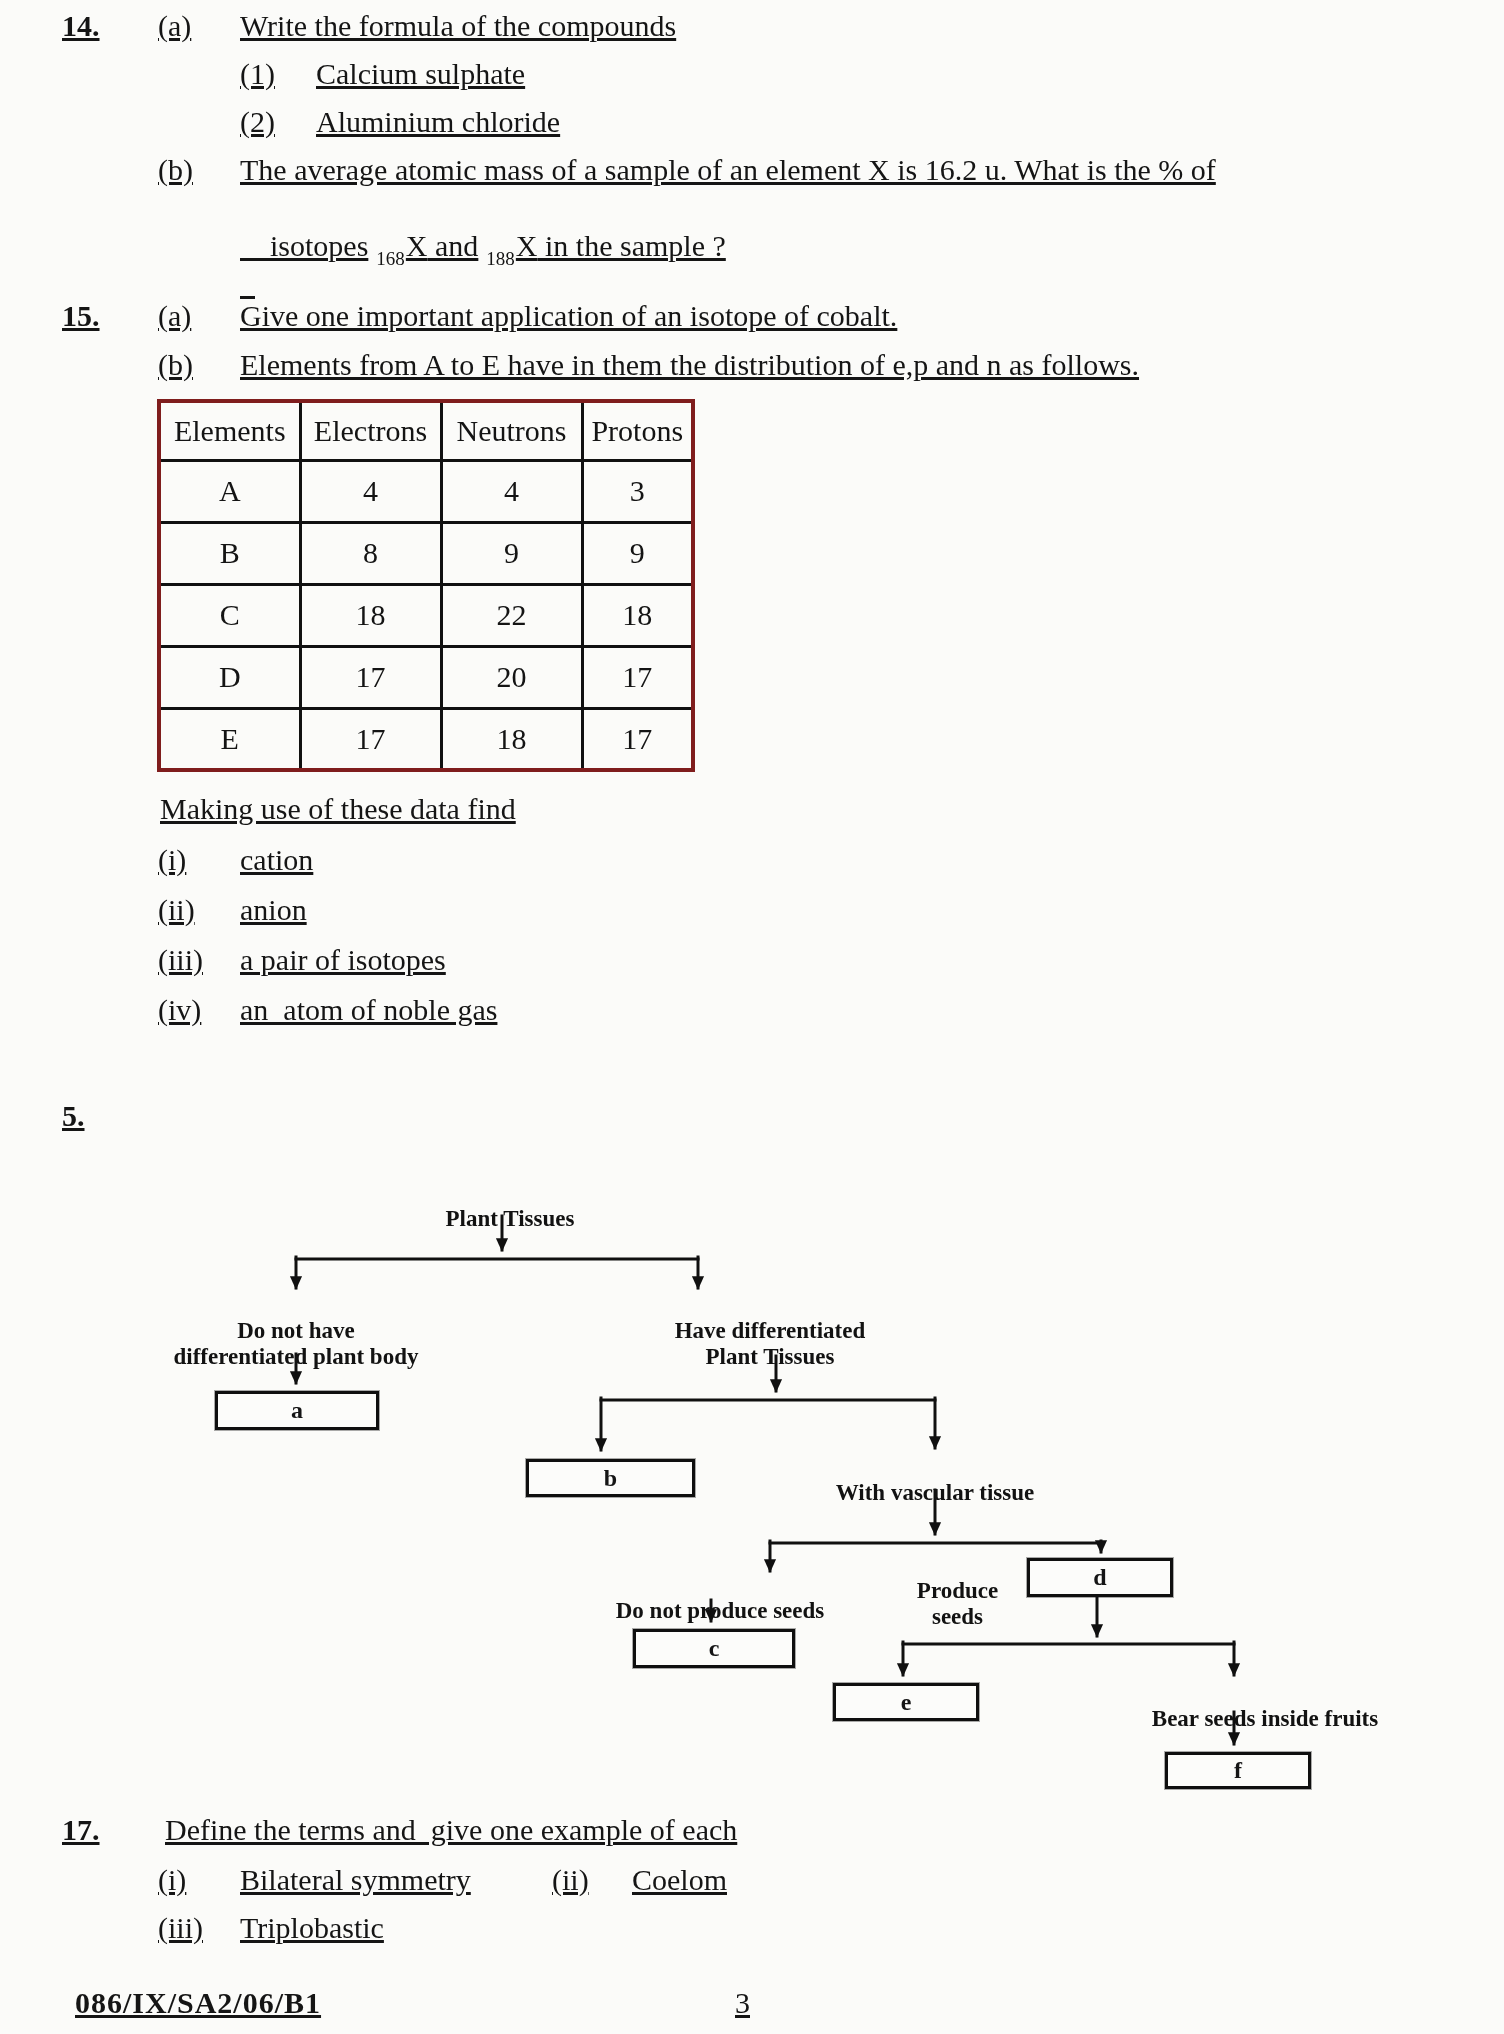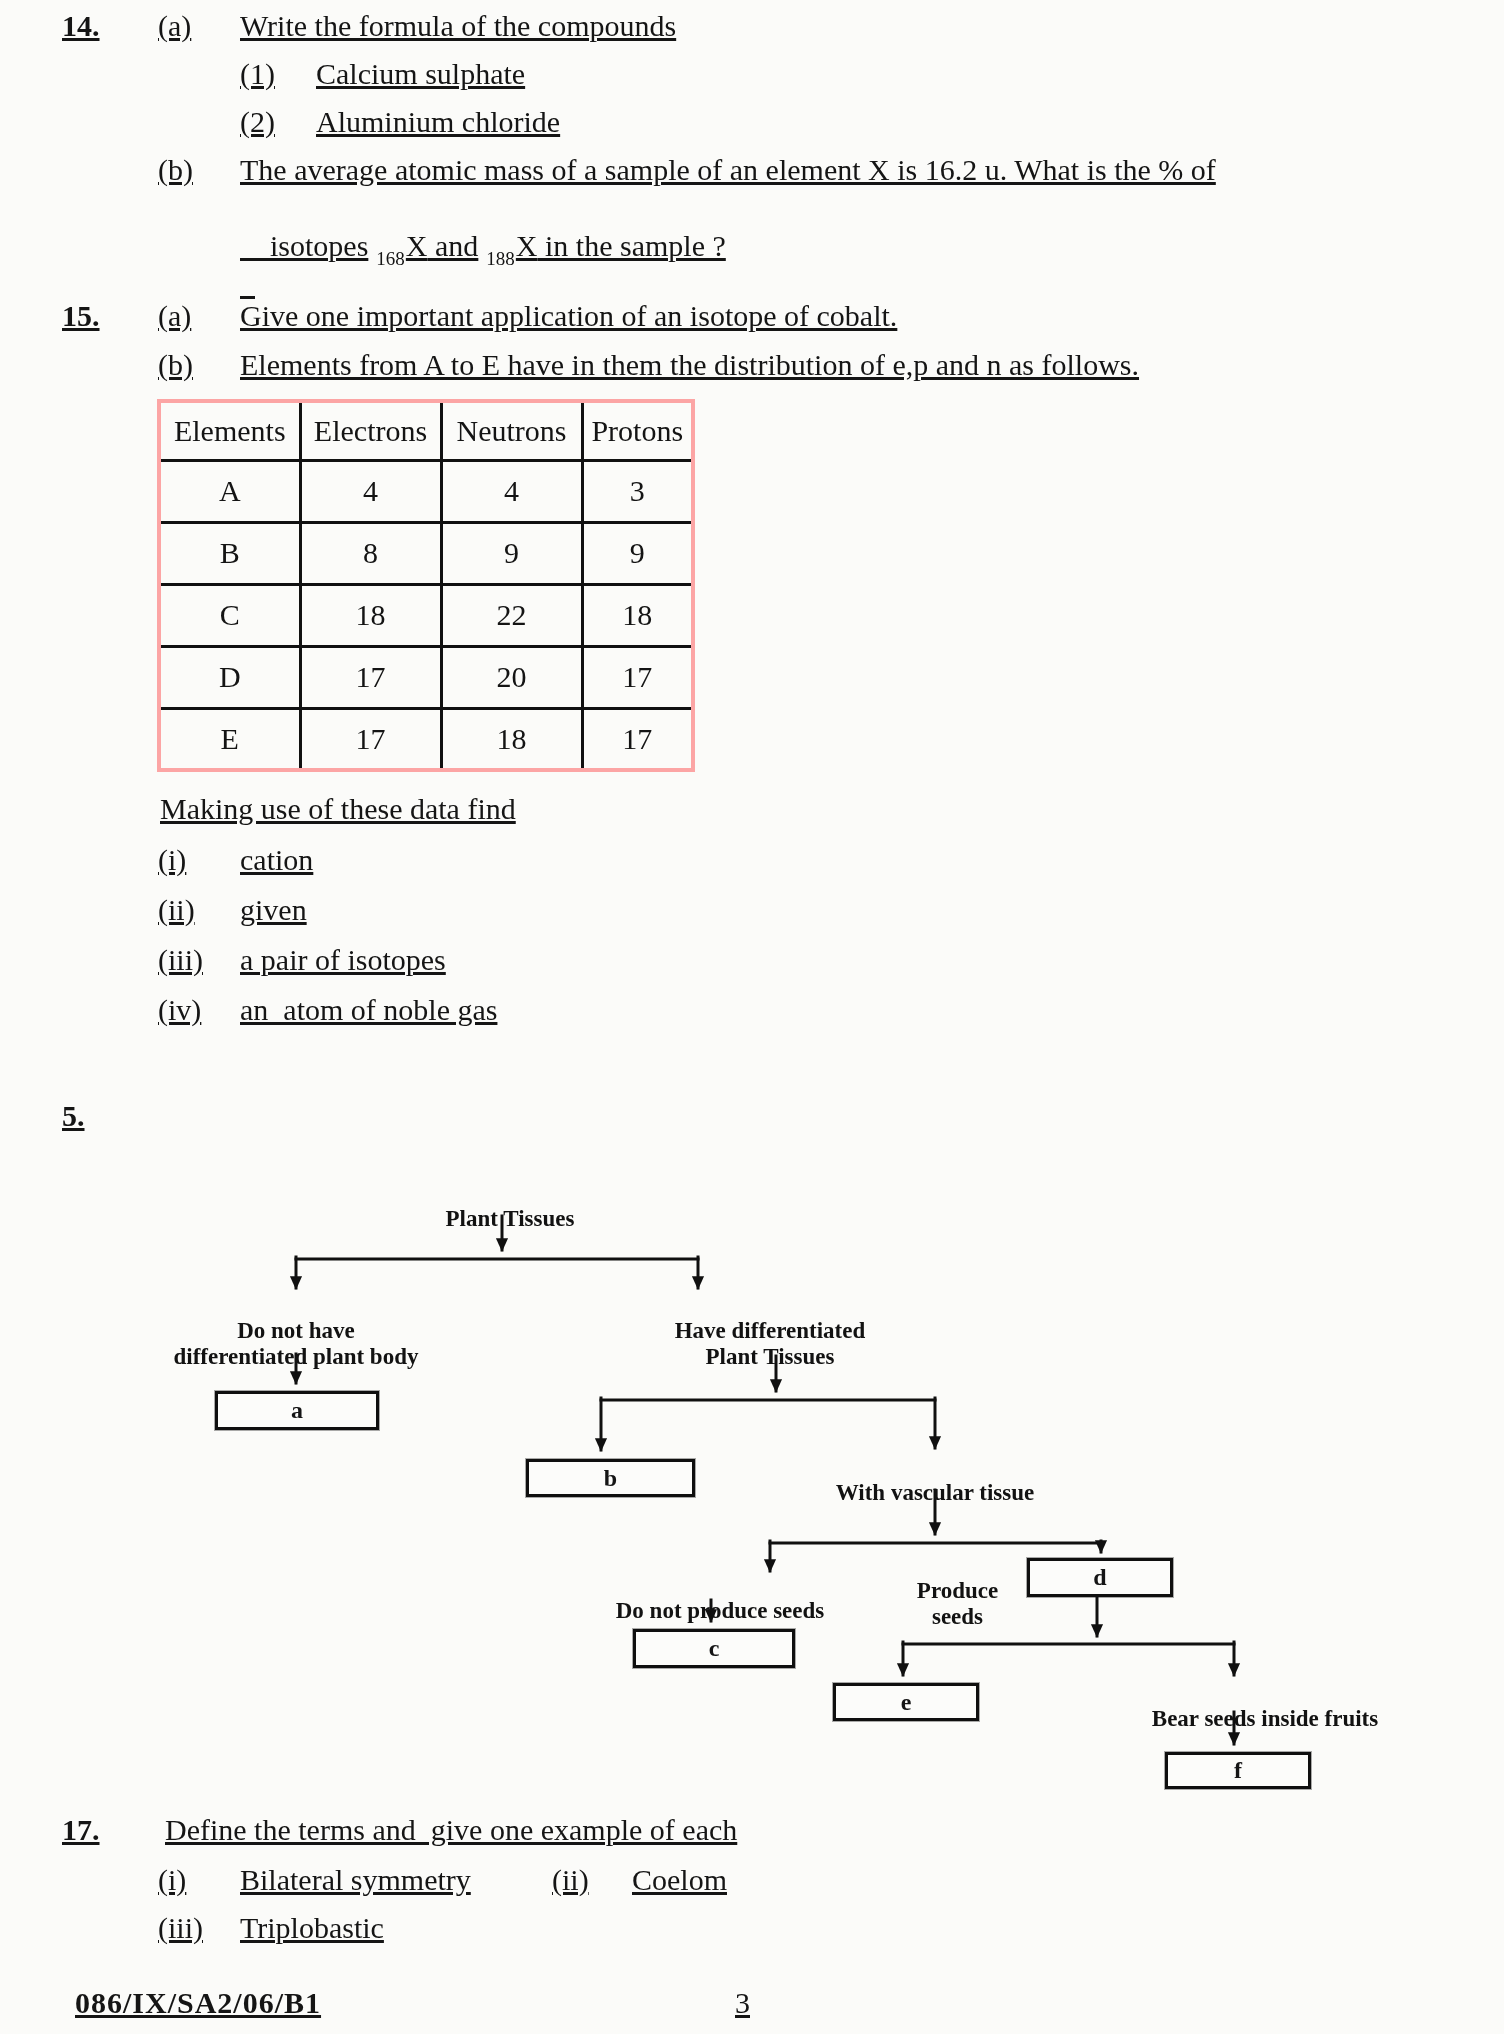--- a/index.html
+++ b/index.html
@@ -13,21 +13,21 @@
   .b{font-weight:700;}
   
   .iso{display:inline-flex;flex-direction:row;align-items:center;
        font-size:19px;line-height:15px;vertical-align:-9px;margin:0 1px 0 8px;}
   .isym{font-size:30px;}
   
   table.dtable{position:absolute;border-collapse:collapse;table-layout:fixed;
        font-size:30px;text-align:center;color:#141414;}
   table.dtable td,table.dtable th{border:3px solid #111;font-weight:400;
        padding:0;vertical-align:middle;background:#fbfbf9;}
-  table.dtable{border:4px solid #fca5a5;}
+  table.dtable{border:4px solid #7f1d1d;}
   
   .flowchart{position:absolute;left:100px;top:1150px;width:1300px;height:660px;}
   .flowchart svg{position:absolute;left:0;top:0;}
   .fl{position:absolute;font-size:23px;font-weight:700;line-height:26px;
       text-align:center;color:#121212;margin-top:20px;}
   .fbox{position:absolute;border:3px solid #0f0f0f;background:#fcfcfa;
       display:flex;align-items:center;justify-content:center;
       font-size:24px;font-weight:700;box-shadow:0 0 0 1px rgba(16,16,16,.35);}
 </style>
 </head>
@@ -104,21 +104,21 @@
       <td>17</td>
     </tr>
   </tbody>
     </table>
 
   <span class="t" style="left:160px;top:791px">Making use of these data find</span>
 
   <span class="t" style="left:158px;top:842px">(i)</span>
   <span class="t" style="left:240px;top:842px">cation</span>
   <span class="t" style="left:158px;top:892px">(ii)</span>
-  <span class="t" style="left:240px;top:892px">given</span>
+  <span class="t" style="left:240px;top:892px">anion</span>
   <span class="t" style="left:158px;top:942px">(iii)</span>
   <span class="t" style="left:240px;top:942px">a pair of isotopes</span>
   <span class="t" style="left:158px;top:992px">(iv)</span>
   <span class="t" style="left:240px;top:992px">an  atom of noble gas</span>
 
   <span class="t b" style="left:62px;top:1098px">5.</span>
 
   <div class="flowchart">
     <svg width="1300" height="660" viewBox="0 0 1300 660">
       <defs>

